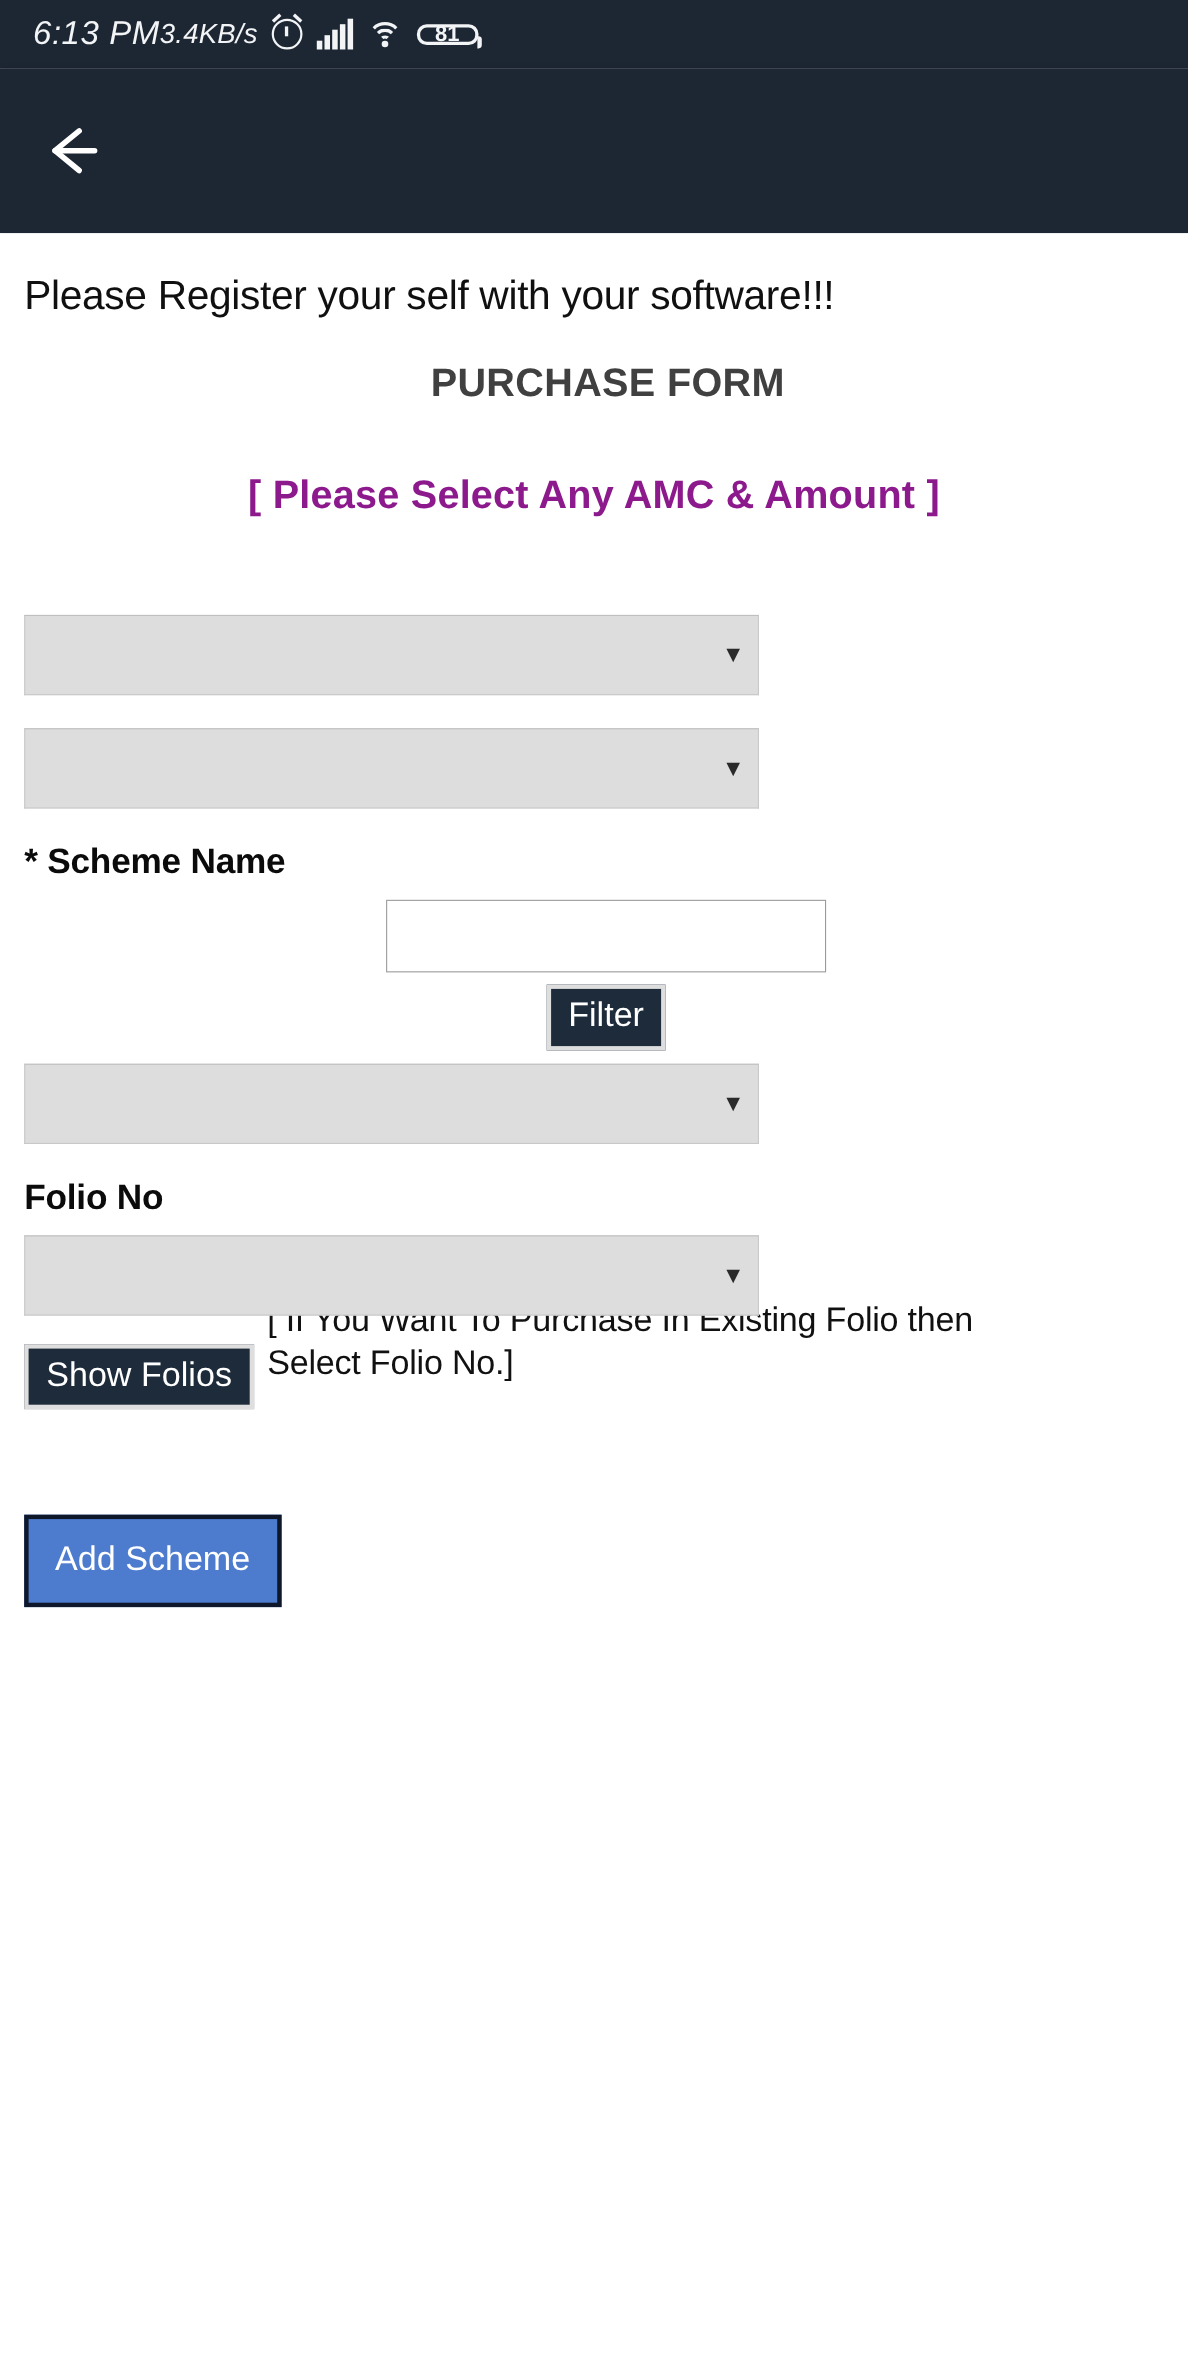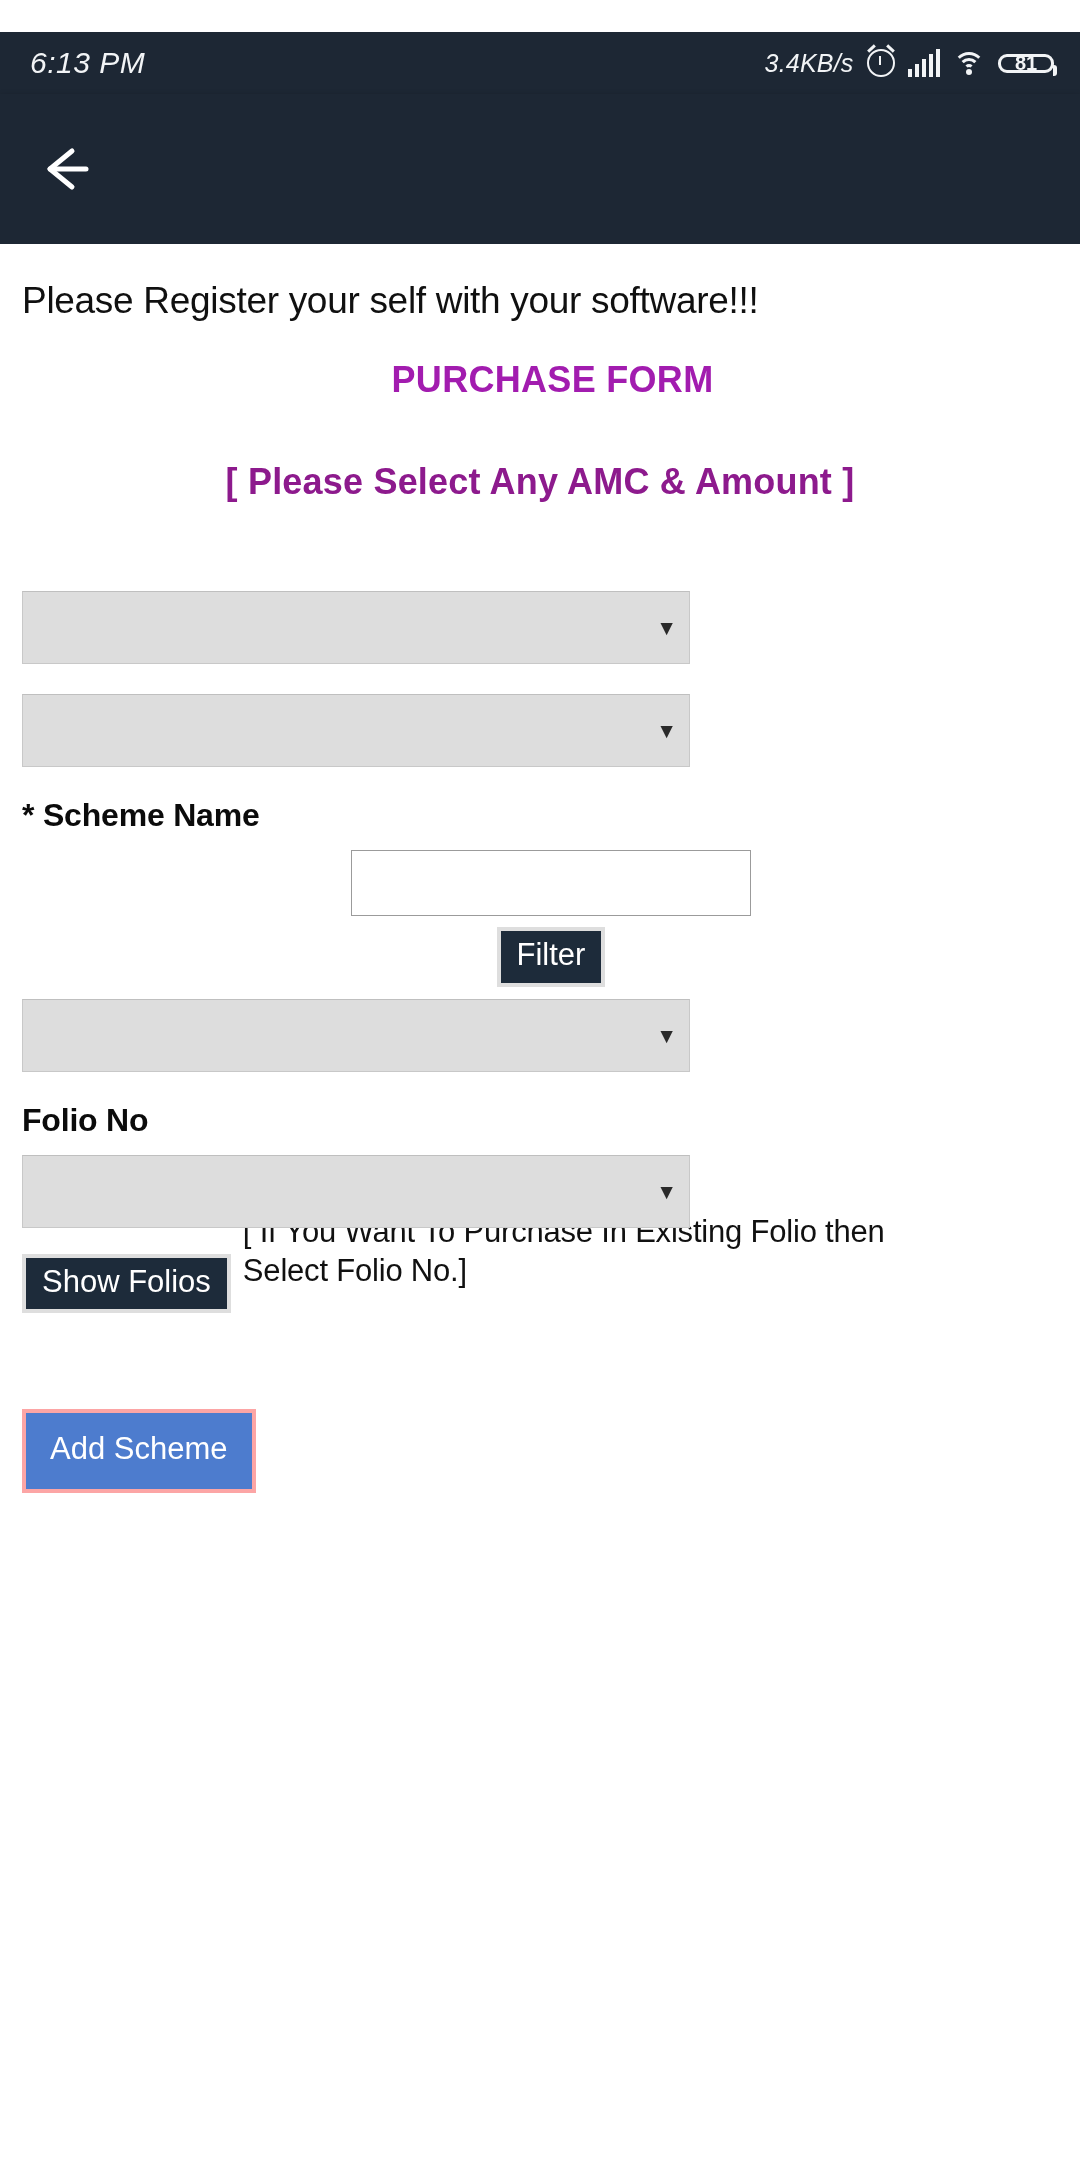--- a/index.html
+++ b/index.html
@@ -10,24 +10,22 @@
     background: #ffffff;
     font-family: "Liberation Sans", sans-serif;
   }
 
   
   .status-bar {
     height: 62px;
     background: #1d2734;
     display: flex;
     align-items: center;
-    justify-content: space-between;
     padding: 0 26px 0 30px;
     color: #f2f4f6;
-    margin-top: 32px;
   }
   .status-clock {
     font-size: 30px;
     font-style: italic;
     letter-spacing: 0.5px;
   }
   .status-right {
     display: flex;
     align-items: center;
     gap: 13px;
@@ -124,21 +122,21 @@
     background: #ffffff;
   }
   .register-note {
     font-size: 37px;
     color: #101010;
     padding: 36px 0 0 22px;
     letter-spacing: -0.3px;
   }
   .form-title {
     text-align: center;
-    color: #a21caf;
+    color: #404040;
     font-size: 36px;
     font-weight: bold;
     margin-top: 37px;
     letter-spacing: 0.3px;
     padding-left: 25px;
   }
   .form-subtitle {
     text-align: center;
     color: #8d1a8d;
     font-size: 36px;
@@ -196,21 +194,21 @@
     border: 4px solid #dedede;
     font-size: 31px;
     padding: 7px 16px 10px 16px;
     font-family: "Liberation Sans", sans-serif;
     line-height: 1.12;
   }
 
   .btn-blue {
     background: #4d7cce;
     color: #ffffff;
-    border: 4px solid #fca5a5;
+    border: 4px solid #0f172a;
     font-size: 31px;
     padding: 19px 24px 22px 24px;
     font-family: "Liberation Sans", sans-serif;
     line-height: 1.1;
   }
 
   .folio-hint-wrap {
     display: flex;
     align-items: flex-start;
     margin-top: 26px;

